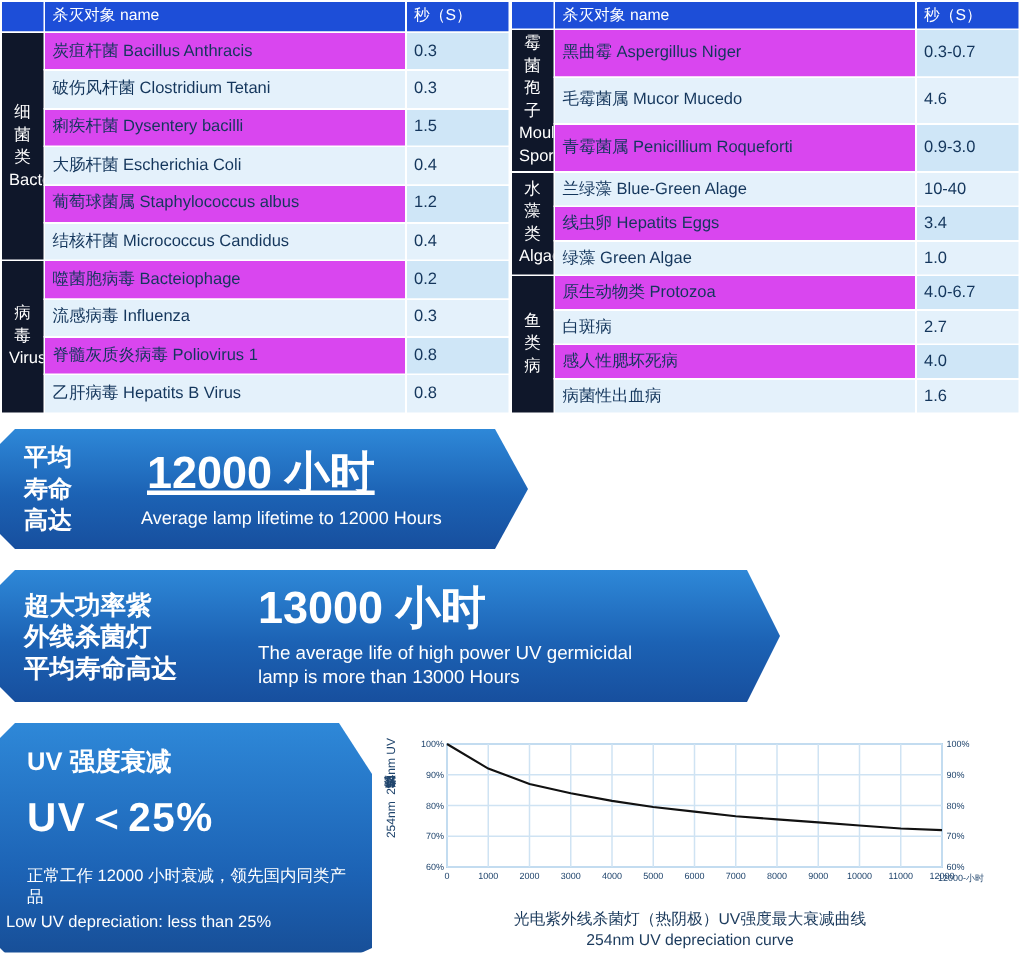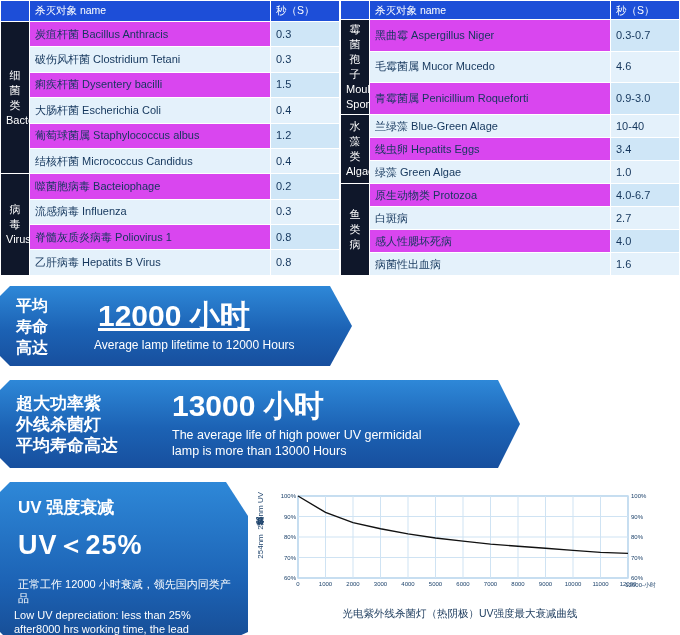--- a/index.html
+++ b/index.html
@@ -100,21 +100,21 @@
 
   .bn3{
     width:248px;min-height:160px;
     background:linear-gradient(180deg,#2e88d8 0%,#1c62b4 60%,#16498f 100%);
     clip-path:polygon(0 10px,10px 0,226px 0,248px 34px,248px 150px,226px 160px,10px 160px,0 150px);
     padding:10px 0 0 0;
   }
   .bn3 .t1{font-size:17px;font-weight:bold;padding:4px 0 0 18px;}
   .bn3 .t2{font-size:27px;font-weight:bold;padding:8px 0 0 18px;letter-spacing:1px;}
   .bn3 .t3{font-size:11px;line-height:14px;padding:14px 16px 0 18px;}
-  .bn3 .t4{font-size:11px;line-height:13.5px;padding:4px 16px 0 14px;}
+  .bn3 .t4{font-size:11px;line-height:13.5px;padding:4px 16px 0 4px;}
 
   
   .chart-block{
     position:absolute;
     left:258px;top:10px;
     width:414px;
   }
   .chart-area{position:relative;width:414px;height:110px;}
   .chart-svg{display:block;}
   .cap{
@@ -286,21 +286,20 @@
       </div>
     </div>
   </div>
 
   <div class="banner" style="position:relative;">
     <div class="bn3">
       <div class="t1">UV 强度衰减</div>
       <div class="t2">UV＜25%</div>
       <div class="t3">正常工作 12000 小时衰减，领先国内同类产品</div>
       <div class="t4">Low UV depreciation: less than 25%</div>
-      <div class="t4" style="padding-top:0">after8000 hrs working time, the lead</div>
 
     </div>
 
     <div class="chart-block">
       <div class="chart-area">
         <svg class="chart-svg" width="414" height="112" viewBox="0 0 414 112">
           <rect x="40" y="4" width="330" height="82" fill="#ffffff" stroke="#7fb3dd" stroke-width="1"></rect>
           <g id="gridx" stroke="#cfe3f3" stroke-width="1">
               <line x1="40" x2="40" y1="4" y2="86"></line>
               <line x1="67.5" x2="67.5" y1="4" y2="86"></line>
@@ -351,15 +350,16 @@
               <text x="373" y="26.5">90%</text>
               <text x="373" y="47">80%</text>
               <text x="373" y="67.5">70%</text>
               <text x="373" y="88">60%</text>
             </g>
           <text id="xunit" x="398" y="95" font-size="6" fill="#20456d" text-anchor="end" font-family="Liberation Sans, sans-serif">12000-小时</text>
         </svg>
         <div class="axis-title-v">254nm 紫外线强度 254nm UV</div>
       </div>
       <div class="cap">光电紫外线杀菌灯（热阴极）UV强度最大衰减曲线</div>
+      <div class="cap" style="margin-top:0">254nm UV depreciation curve</div>
     </div>
   </div>
 </div>
 
 </body></html>

